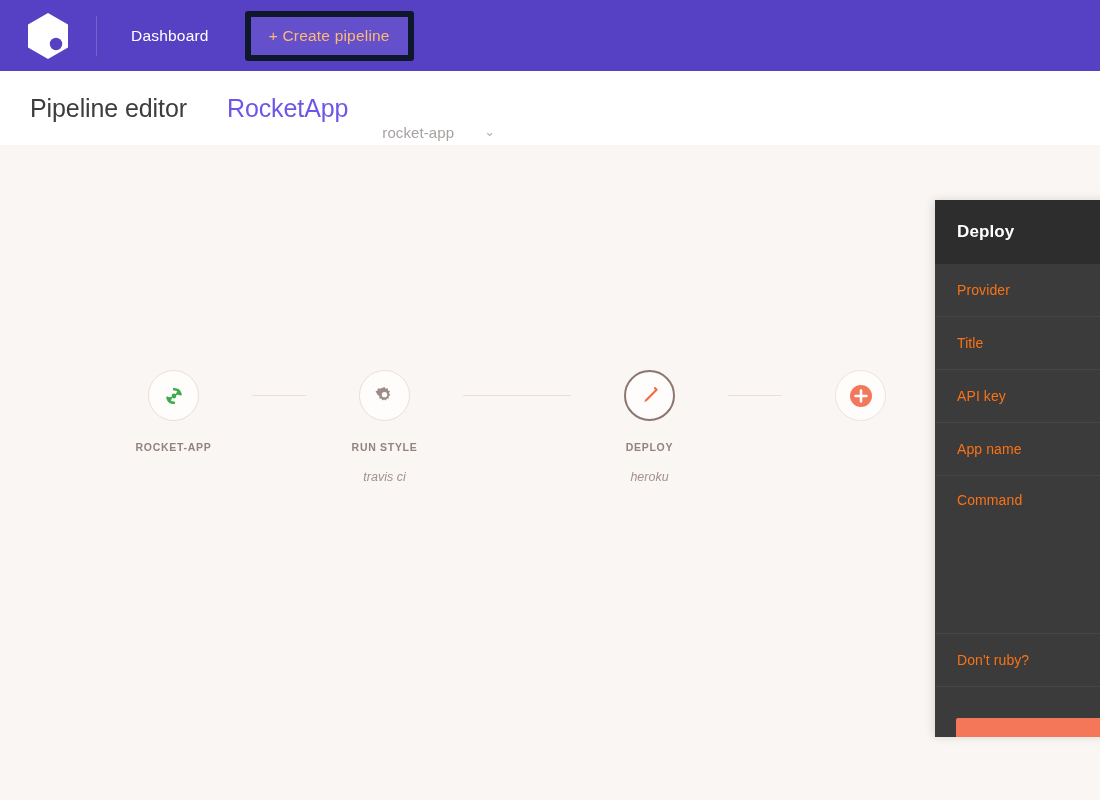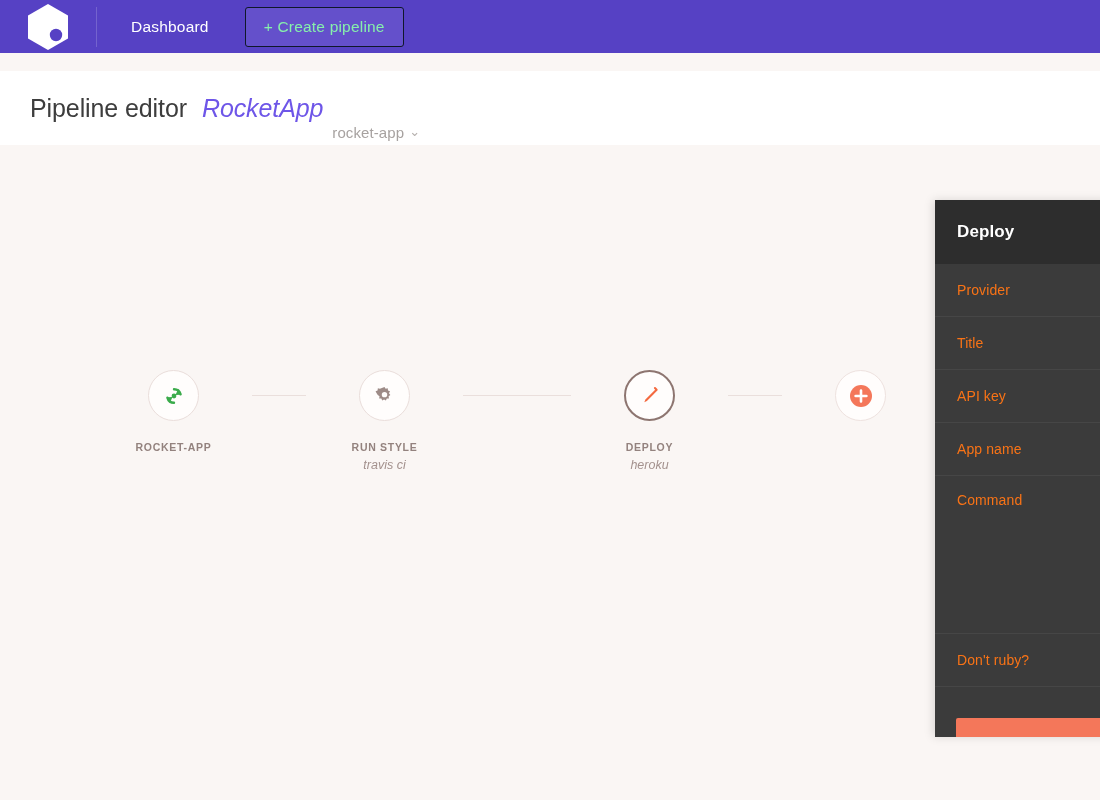--- a/index.html
+++ b/index.html
@@ -14,21 +14,21 @@
     font-family: "Liberation Sans", sans-serif;
     background: #faf6f4;
     position: relative;
   }
 
   
   .topnav {
     position: absolute;
     top: 0; left: 0;
     width: 1100px;
-    height: 53px;
+    height: 71px;
     background: #5641c4;
     display: flex;
     align-items: center;
   }
 
   .logo-wrap {
     width: 96px;
     height: 71px;
     display: flex;
     align-items: center;
@@ -52,54 +52,54 @@
     font-size: 15.5px;
     letter-spacing: 0.2px;
     padding: 9px 6px;
     cursor: pointer;
     text-decoration: none;
   }
 
   .nav-btn {
     margin-left: 30px;
     background: #6450cb;
-    border: 1px solid #0f172a;
+    border: 6px solid #0f172a;
     border-radius: 3px;
-    color: #86efac;
+    color: #fdba74;
     font-size: 15.5px;
     font-family: "Liberation Sans", sans-serif;
     letter-spacing: 0.2px;
     padding: 10px 18px;
     cursor: pointer;
   }
 
   
   .titlebar {
     position: absolute;
     top: 71px; left: 0;
     width: 1100px;
     height: 74px;
     background: #ffffff;
     display: flex;
     align-items: center;
     padding-left: 30px;
+    gap: 25px;
   }
   .title-main {
     font-size: 25px;
     color: #3d3d3d;
     font-weight: normal;
     letter-spacing: -0.1px;
   }
   .title-app {
     font-size: 25px;
     color: #6e56e8;
     margin-left: 15px;
     letter-spacing: -0.1px;
     cursor: pointer;
-    font-style: italic;
   }
   .title-slug {
     font-size: 15px;
     color: #a7a2a0;
     margin-left: 9px;
     letter-spacing: 0.1px;
     align-self: flex-end;
     padding-bottom: 4px;
   }
   .title-chevron {
@@ -158,21 +158,21 @@
   .node-label {
     margin-top: 20px;
     font-size: 10.5px;
     font-weight: bold;
     letter-spacing: 0.7px;
     color: #93827e;
     text-align: center;
     white-space: nowrap;
   }
   .node-sub {
-    margin-top: 5px;
+    margin-top: 17px;
     font-size: 12.5px;
     font-style: italic;
     color: #a3918d;
     text-align: center;
     white-space: nowrap;
   }
 
   .connector {
     width: 54px;
     height: 1px;

